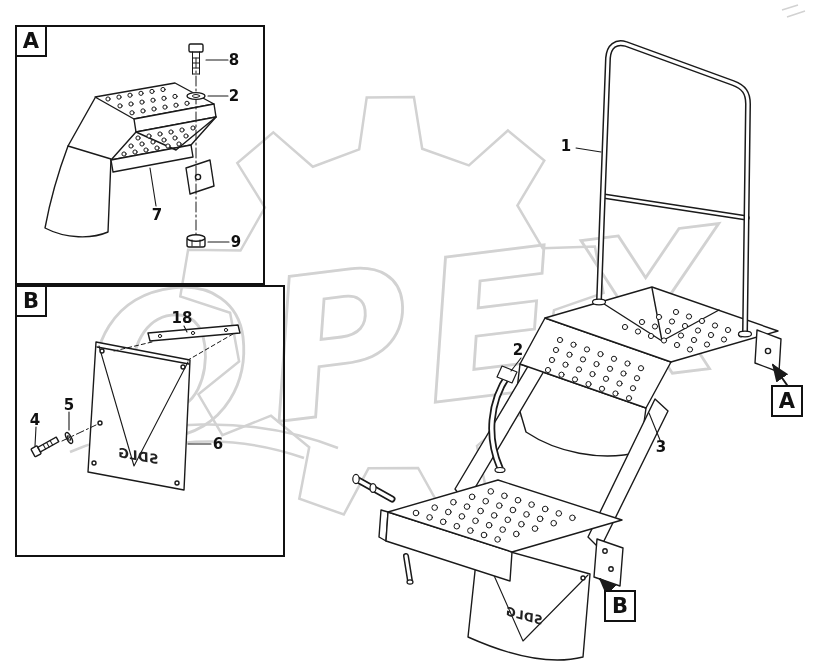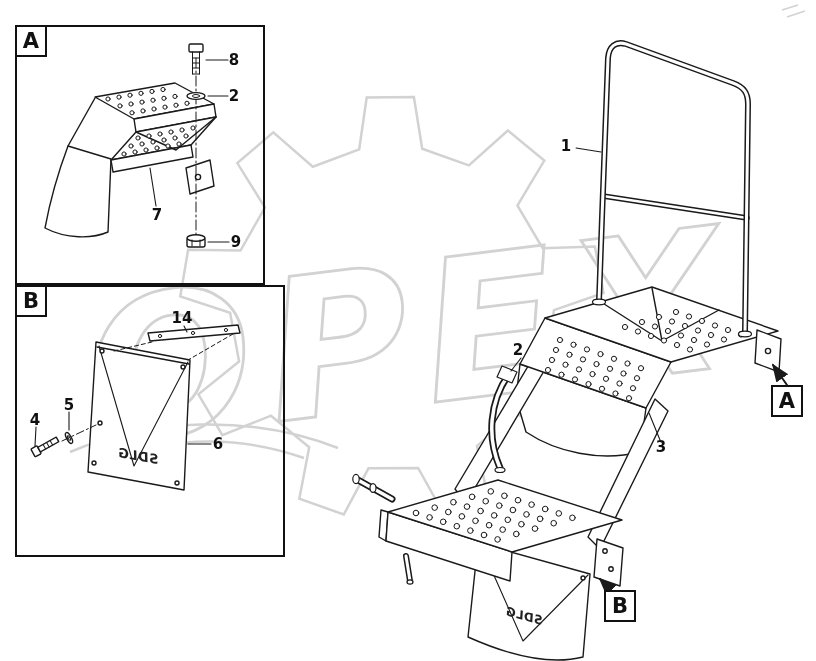--- a/index.html
+++ b/index.html
@@ -285,21 +285,21 @@
 
 <div class="cbox" style="left:15px;top:25px">A</div>
 <div class="cbox" style="left:15px;top:285px">B</div>
 <div class="cbox" style="left:771px;top:385px">A</div>
 <div class="cbox" style="left:604px;top:590px">B</div>
 
 <div class="pnum" style="left:234px;top:60px">8</div>
 <div class="pnum" style="left:234px;top:96px">2</div>
 <div class="pnum" style="left:157px;top:215px">7</div>
 <div class="pnum" style="left:236px;top:242px">9</div>
-<div class="pnum" style="left:182px;top:318px">14</div>
+<div class="pnum" style="left:182px;top:318px">18</div>
 <div class="pnum" style="left:35px;top:420px">4</div>
 <div class="pnum" style="left:69px;top:405px">5</div>
 <div class="pnum" style="left:218px;top:444px">6</div>
 <div class="pnum" style="left:566px;top:146px">1</div>
 <div class="pnum" style="left:518px;top:350px">2</div>
 <div class="pnum" style="left:661px;top:447px">3</div>
 
 <div class="logo" style="left:138px;top:456px;font-size:13px;transform:translate(-50%,-50%) rotate(10deg) scaleX(-1)">SDLG</div>
 <div class="logo" style="left:524px;top:616px;font-size:12px;transform:translate(-50%,-50%) rotate(15deg) scaleX(-1)">SDLG</div>
 

